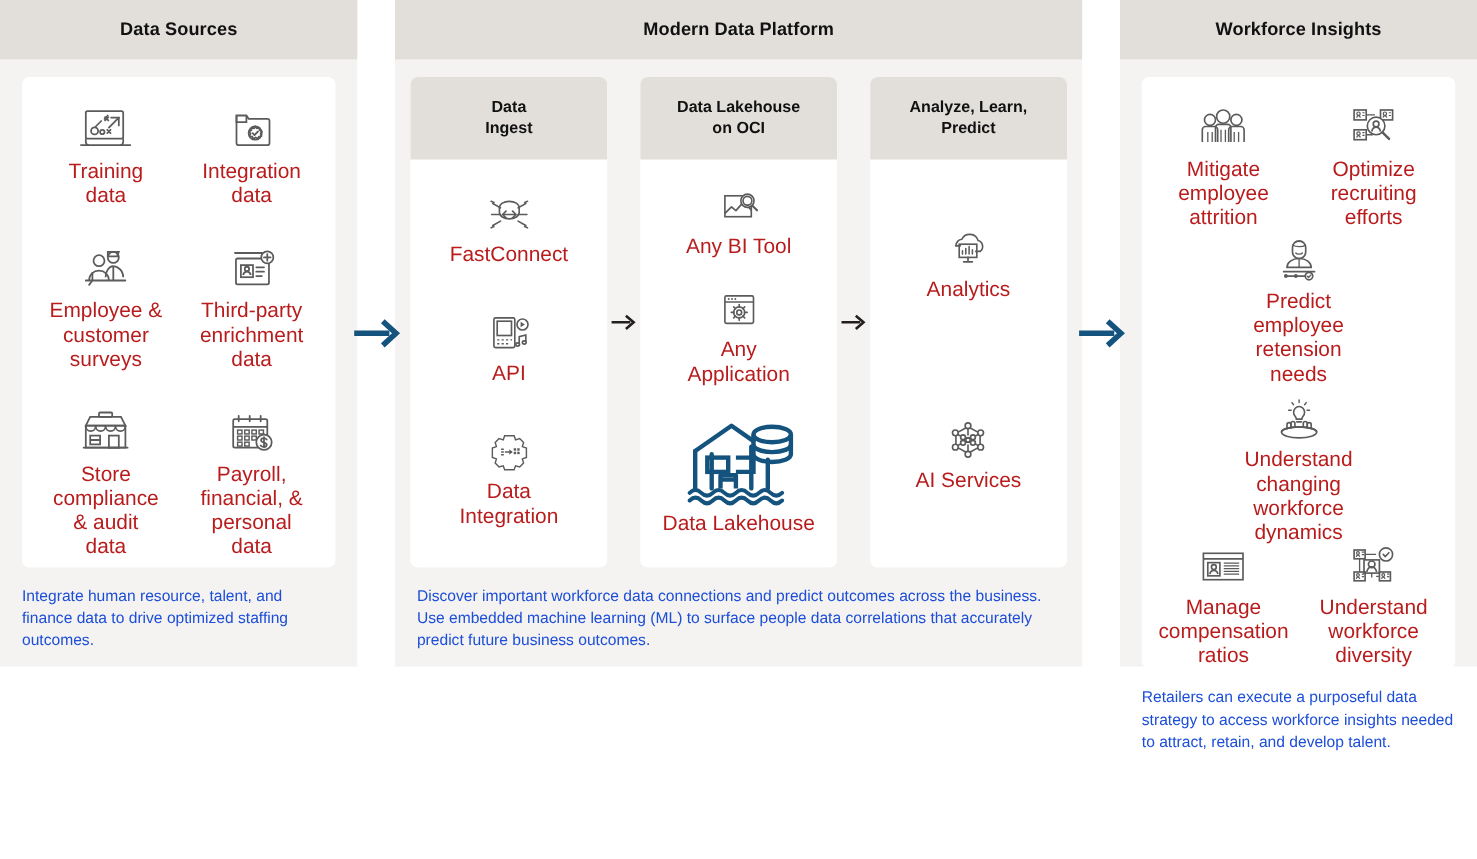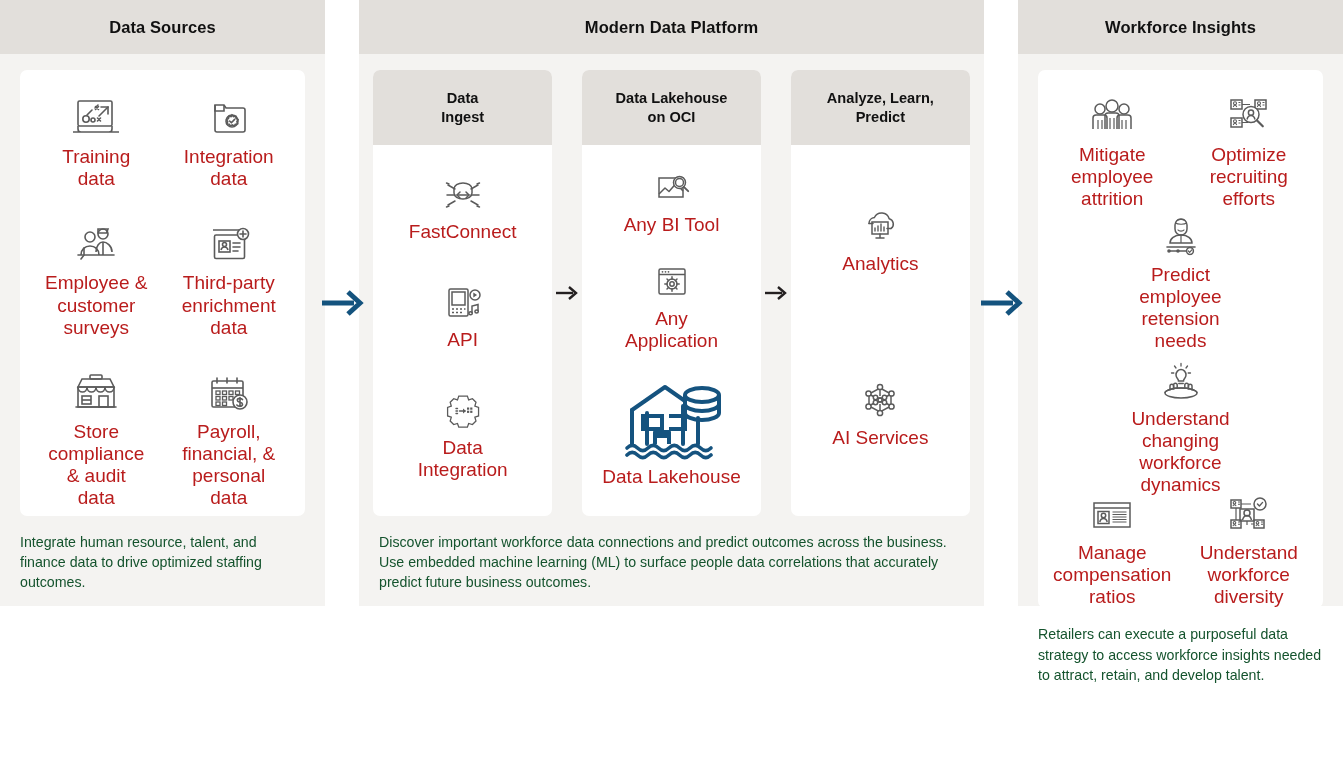--- a/index.html
+++ b/index.html
@@ -54,21 +54,21 @@
     background:#ffffff;
     border-radius:7px;
     flex:1;
     display:flex;flex-direction:column;
     box-sizing:border-box;
   }
 
   .panel-foot{
     font-size:14.2px;
     line-height:1.42;
-    color:#14532d;
+    color:#1d4ed8;
     padding:16px 20px 14px 20px;
     box-sizing:border-box;
   }
 
   
   .tile{
     display:flex;flex-direction:column;
     align-items:center;justify-content:flex-start;
     text-align:center;
   }

